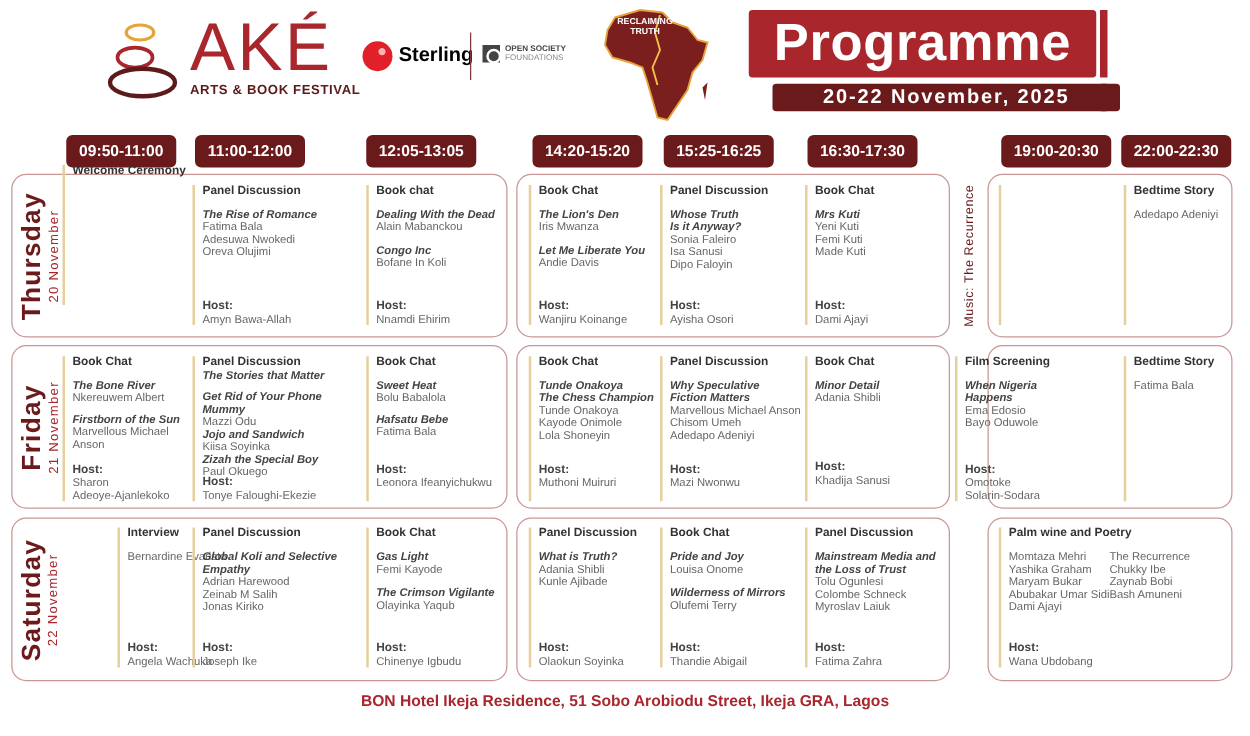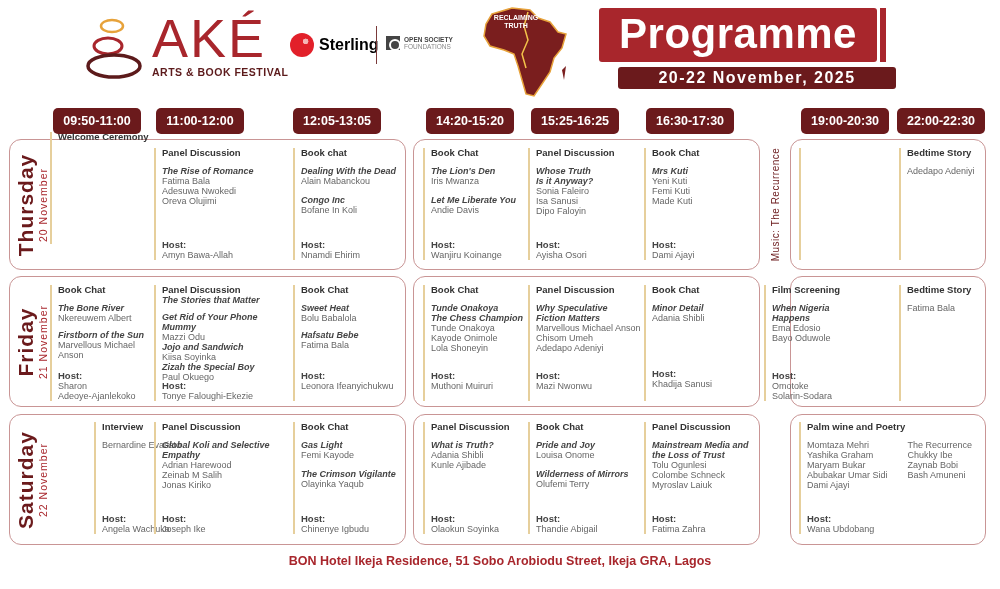--- a/index.html
+++ b/index.html
@@ -42,21 +42,21 @@
   .day-date { font-size: 10.5px; color: #a8262c; letter-spacing: 1px; line-height: 12px; }
 
   .slot { position: absolute; border-left: 2px solid #e6cf9c; padding-left: 6px; font-size: 9px; line-height: 10px; color: #555; }
   .slot-type { font-weight: bold; color: #333; font-size: 9.5px; margin-bottom: 8px; display: block; }
   .slot-type.tight { margin-bottom: 0; }
   .slot .title { font-style: italic; font-weight: bold; color: #444; display: block; }
   .slot .name { display: block; color: #666; }
   .slot .gap { display: block; height: 9px; }
   .slot .host-block { position: absolute; left: 6px; bottom: 0; }
   .slot .host-label { display: block; font-weight: bold; color: #444; font-size: 9.5px; }
-  .cols2 { display: flex; gap: 20px; }
+  .cols2 { display: flex; }
 
   .music-label { position: absolute; left: 766px; top: 140px; width: 20px; height: 128px; display: flex; align-items: center; justify-content: center; }
   .music-label span { transform: rotate(-90deg); white-space: nowrap; font-size: 10px; color: #6b1a1c; letter-spacing: 0.5px; }
 
   .footer { position: absolute; left: 0; top: 554px; width: 1000px; text-align: center; color: #a8262c; font-weight: bold; font-size: 12.5px; }
 </style>
 </head>
 <body>
 
 <div class="header">

